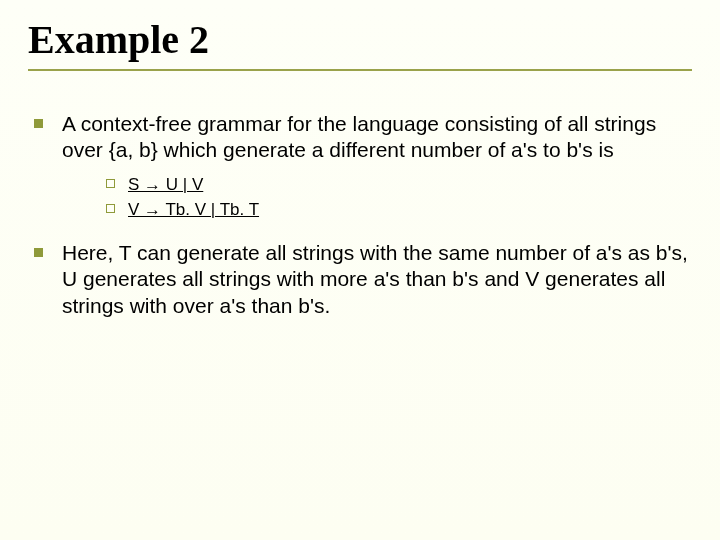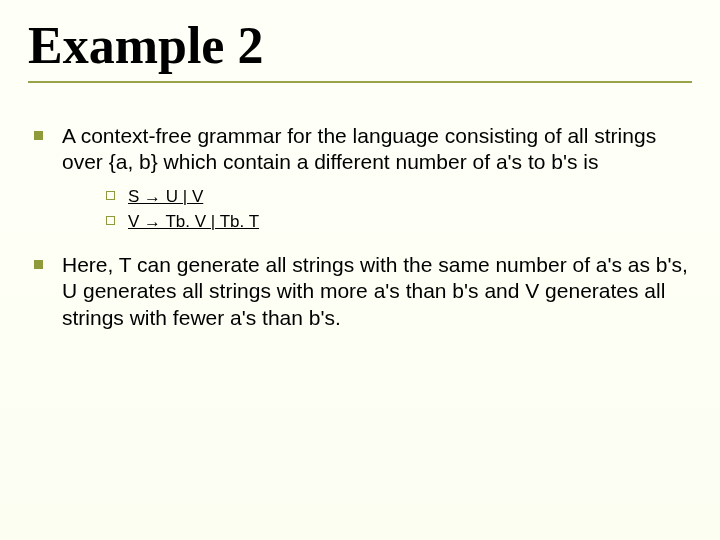--- a/index.html
+++ b/index.html
@@ -15,21 +15,21 @@
     position: relative;
     box-sizing: border-box;
     width: 720px;
     height: 540px;
     padding: 12px 28px 20px 28px;
     background: linear-gradient(to bottom, #fefff7 0%, #fdfef2 100%);
   }
   .title {
     font-family: "Times New Roman", Times, serif;
     font-weight: bold;
-    font-size: 52px;
+    font-size: 40px;
     margin: 4px 0 6px 0;
   }
   .title-rule {
     border: none;
     border-top: 2px solid #9aa24a;
     margin: 0 0 40px 0;
   }
   .body {
     font-size: 21px;
     line-height: 1.25;
@@ -79,24 +79,24 @@
 </head>
 <body>
 
 <div class="slide">
   <div class="title">Example 2</div>
   <hr class="title-rule">
 
   <div class="body">
     <ul class="lvl1">
       <li>
-        <span>A context-free grammar for the language consisting of all strings over {a, b} which contain a different number of a's to b's is</span>
+        <span>A context-free grammar for the language consisting of all strings over {a, b} which generate a different number of a's to b's is</span>
         <ul class="lvl2">
           <li><span>S → U | V</span></li>
           <li><span>V → Tb. V | Tb. T</span></li>
         </ul>
       </li>
       <li>
-        <span>Here, T can generate all strings with the same number of a's as b's, U generates all strings with more a's than b's and V generates all strings with fewer a's than b's.</span>
+        <span>Here, T can generate all strings with the same number of a's as b's, U generates all strings with more a's than b's and V generates all strings with over a's than b's.</span>
       </li>
     </ul>
   </div>
 </div>
 
 </body></html>

